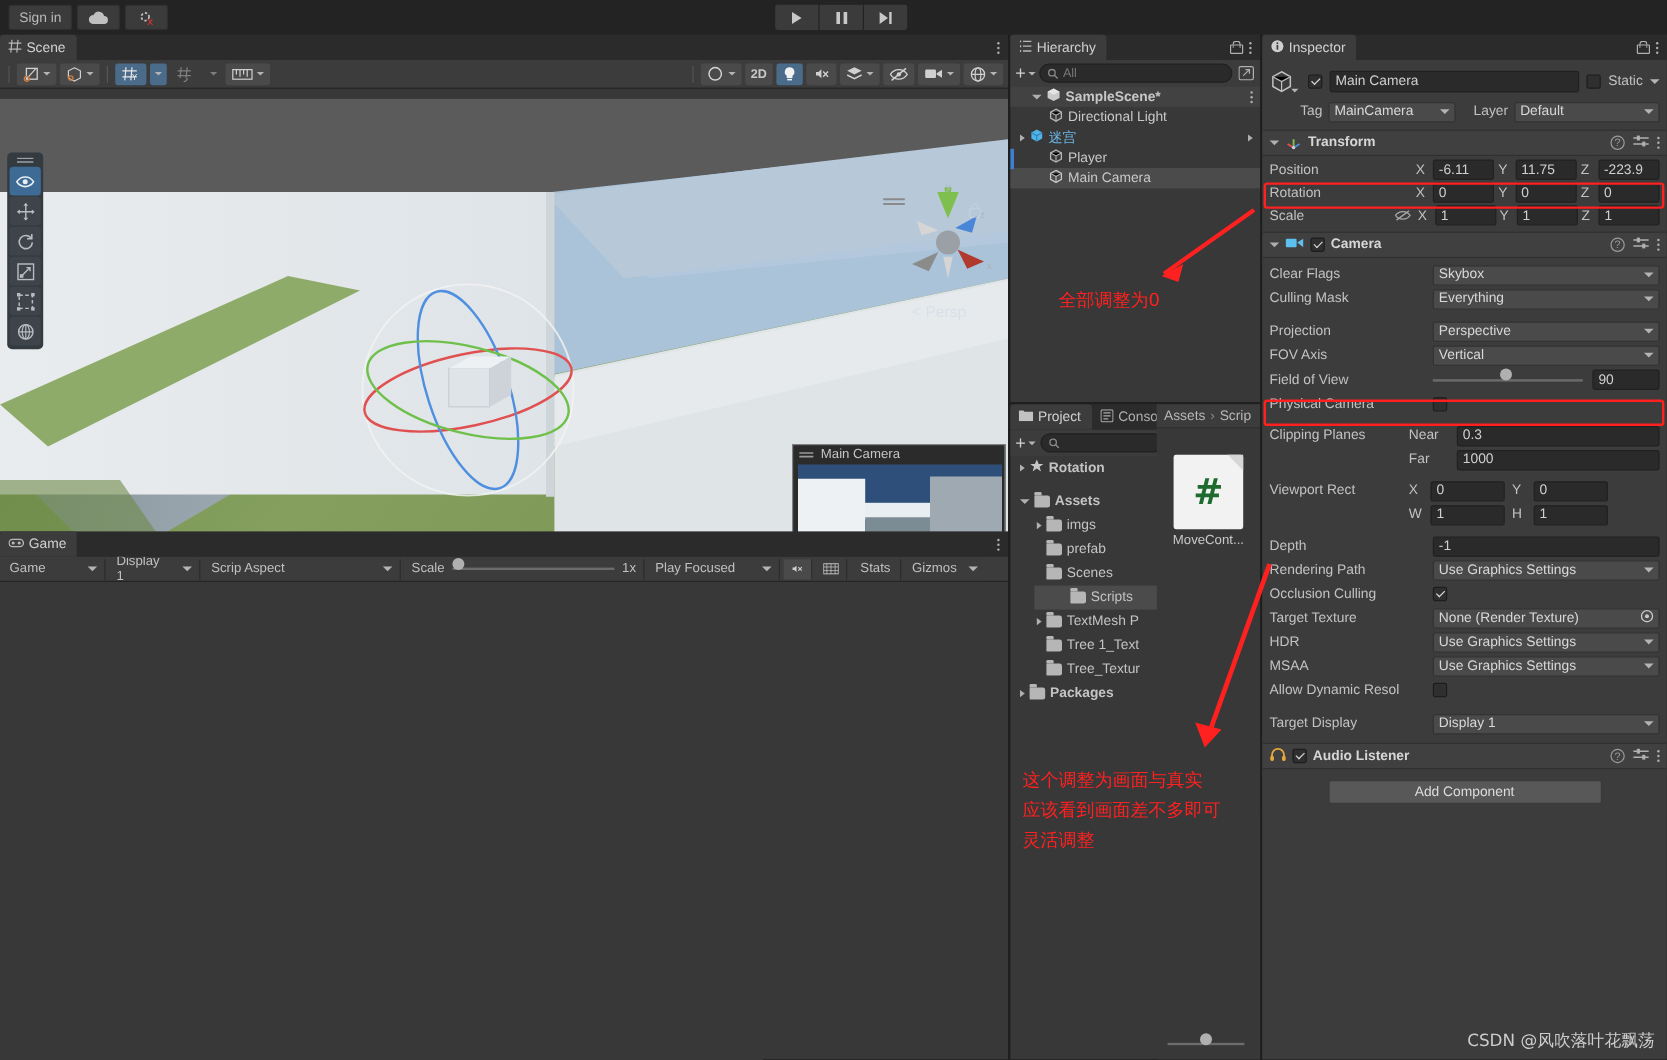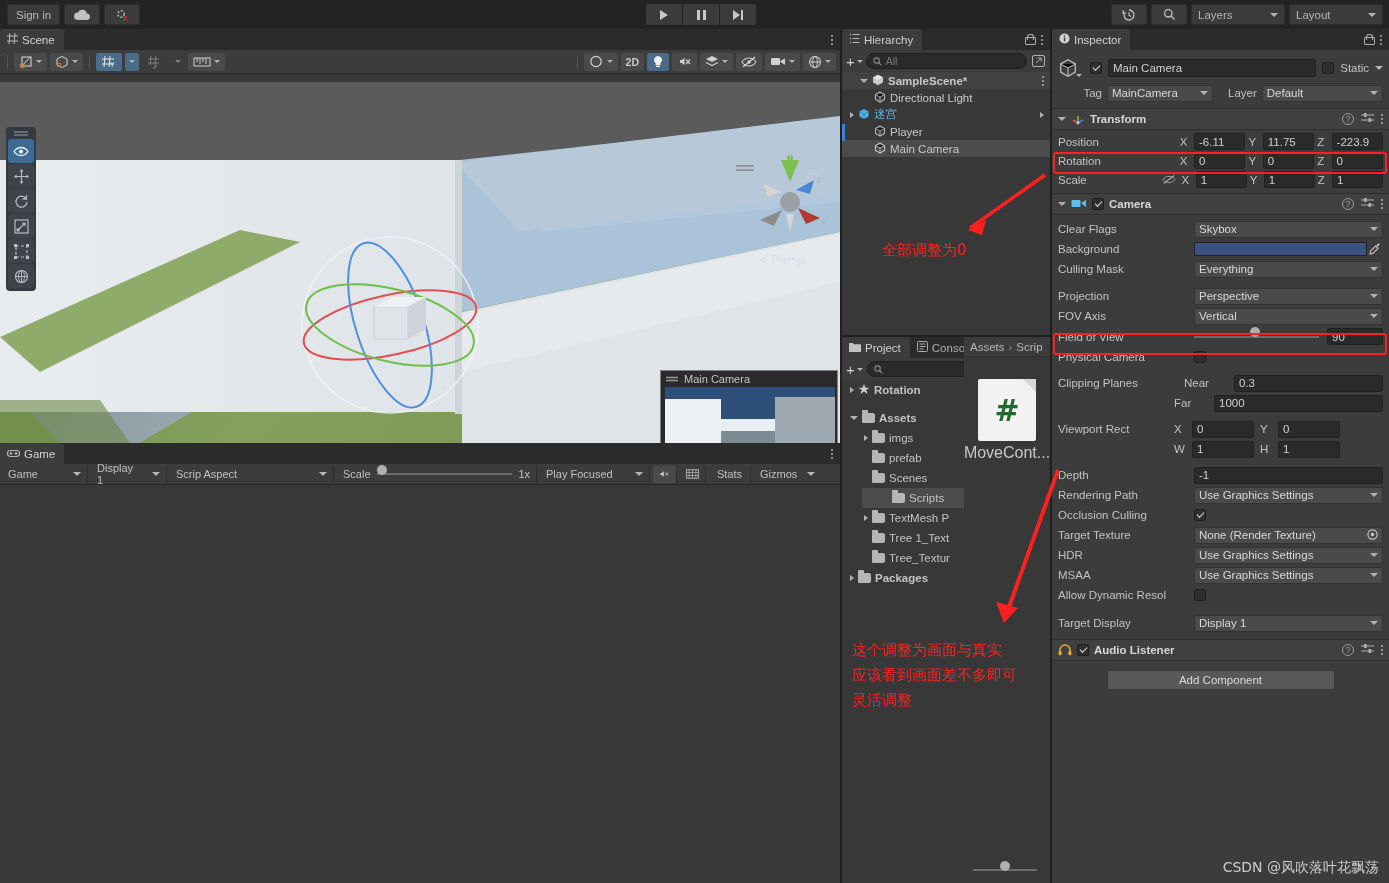--- a/index.html
+++ b/index.html
@@ -186,43 +186,20 @@
           </span>
         </div>
       <div class="play-btn">
           <span class="stepg">
             <span class="t"></span>
             <span class="b"></span>
           </span>
         </div>
     </div>
 
-    <div class="tb-right">
-      <div class="tb-btn icon">
-        <svg width="14" height="14" viewBox="0 0 14 14">
-            <path d="M7 2a5 5 0 1 1-4.6 3" fill="none" stroke="#c0c0c0" stroke-width="1.3"></path>
-            <path d="M1.2 2.2v3h3" fill="none" stroke="#c0c0c0" stroke-width="1.3"></path>
-            <path d="M7 4.2v3l2 1.3" stroke="#c0c0c0" stroke-width="1.1" fill="none"></path>
-          </svg>
-      </div>
-      <div class="tb-btn icon">
-        <svg width="13" height="13" viewBox="0 0 13 13">
-            <circle cx="5.3" cy="5.3" r="3.7" fill="none" stroke="#c0c0c0" stroke-width="1.3"></circle>
-            <path d="M8.2 8.2 11.6 11.6" stroke="#c0c0c0" stroke-width="1.4"></path>
-          </svg>
-      </div>
-      <div class="dd" style="width:94px">
-        <span>Layers</span>
-        <span class="caret"></span>
-      </div>
-      <div class="dd" style="width:94px">
-        <span>Layout</span>
-        <span class="caret"></span>
-      </div>
-    </div>
   </div>
 
   <div class="panel" id="scene-panel">
     <div class="tabstrip">
       <div class="tab active">
         <span>
           <svg width="11" height="11" viewBox="0 0 11 11">
               <path d="M3 0 2 11M8 0 7 11M0 3h11M0 8h11" stroke="#b8b8b8" stroke-width="1"></path>
             </svg>
         </span>
@@ -787,21 +764,21 @@
     <div class="breadcrumb">
       <span>Assets</span>
       <span style="color:#8a8a8a">›</span>
       <span>Scrip</span>
     </div>
     <div style="padding-top:22px;display:flex;flex-direction:column;align-items:center;gap:3px">
       <div style="width:58px;height:62px;background:#f2f2f2;position:relative;border-radius:2px">
         <div style="position:absolute;right:0;top:0;width:0;height:0;border-top:13px solid #d6d6d6;border-left:13px solid transparent;"></div>
         <div style="position:absolute;inset:0;display:flex;align-items:center;justify-content:center;color:#1f6b2f;font-size:30px;font-weight:bold;font-family:'DejaVu Sans',sans-serif;">#</div>
       </div>
-      <div style="font-size:16px;color:#c8c8c8">MoveCont...</div>
+      <div style="font-size:11px;color:#c8c8c8">MoveCont...</div>
     </div>
 
     <div style="position:absolute;left:-4px;bottom:8px;width:90px;display:flex;align-items:center;justify-content:center">
       <span style="position:relative;width:64px;height:10px;display:flex;align-items:center">
         <span class="slider-track" style="width:64px;flex:none"></span>
         <span class="slider-knob" style="left:27px"></span>
       </span>
     </div>
   </div>
 
@@ -954,30 +931,20 @@
 
       <div style="padding:4px 6px 6px 6px;background:#3c3c3c">
         <div class="row" style="height:20px">
           <span class="lbl" style="width:136px">Clear Flags</span>
           <span class="fld-dd" style="flex:1">
             <span>Skybox</span>
             <span class="caret" style="margin-left:auto"></span>
           </span>
         </div>
         <div class="row" style="height:20px">
-          <span class="lbl" style="width:136px">Background</span>
-          <span id="bg-swatch" style="flex: 1 1 0%; height: 14px; border: 1px solid rgb(34, 34, 34); background: rgb(58, 82, 128);"></span>
-          <span style="width:16px;display:flex;justify-content:center">
-            <svg width="12" height="12" viewBox="0 0 12 12">
-                <path d="M11 1a1.6 1.6 0 0 0-2.3 0L7.3 2.4l1.3 1.3L10 2.3A1.6 1.6 0 0 0 11 1z" fill="#c0c0c0"></path>
-                <path d="M6.6 3.1 1.6 8.1 1 11l2.9-.6 5-5z" fill="none" stroke="#c0c0c0" stroke-width="1.1"></path>
-              </svg>
-          </span>
-        </div>
-        <div class="row" style="height:20px">
           <span class="lbl" style="width:136px">Culling Mask</span>
           <span class="fld-dd" style="flex:1">
             <span>Everything</span>
             <span class="caret" style="margin-left:auto"></span>
           </span>
         </div>
         <div style="height:7px"></div>
         <div class="row" style="height:20px">
           <span class="lbl" style="width:136px">Projection</span>
           <span class="fld-dd" style="flex:1">
@@ -998,21 +965,21 @@
             <span class="slider-track"></span>
               <span class="slider-knob" id="fov-knob" style="left: 45%;"></span>
           </span>
           <span class="fld" style="width:56px">90</span>
         </div>
         <div class="row" style="height:20px">
           <span class="lbl" style="width:136px">Physical Camera</span>
           <span class="cbox"></span>
         </div>
         <div style="height:6px"></div>
-        <div class="row" style="height:20px;gap:16px">
+        <div class="row" style="height:20px;gap:6px">
           <span class="lbl" style="width:110px">Clipping Planes</span>
           <span class="lbl" style="width:34px">Near</span>
           <span class="fld" style="flex:1">0.3</span>
         </div>
         <div class="row" style="height:20px;gap:6px">
           <span class="lbl" style="width:110px"></span>
           <span class="lbl" style="width:34px">Far</span>
           <span class="fld" style="flex:1">1000</span>
         </div>
         <div style="height:6px"></div>

